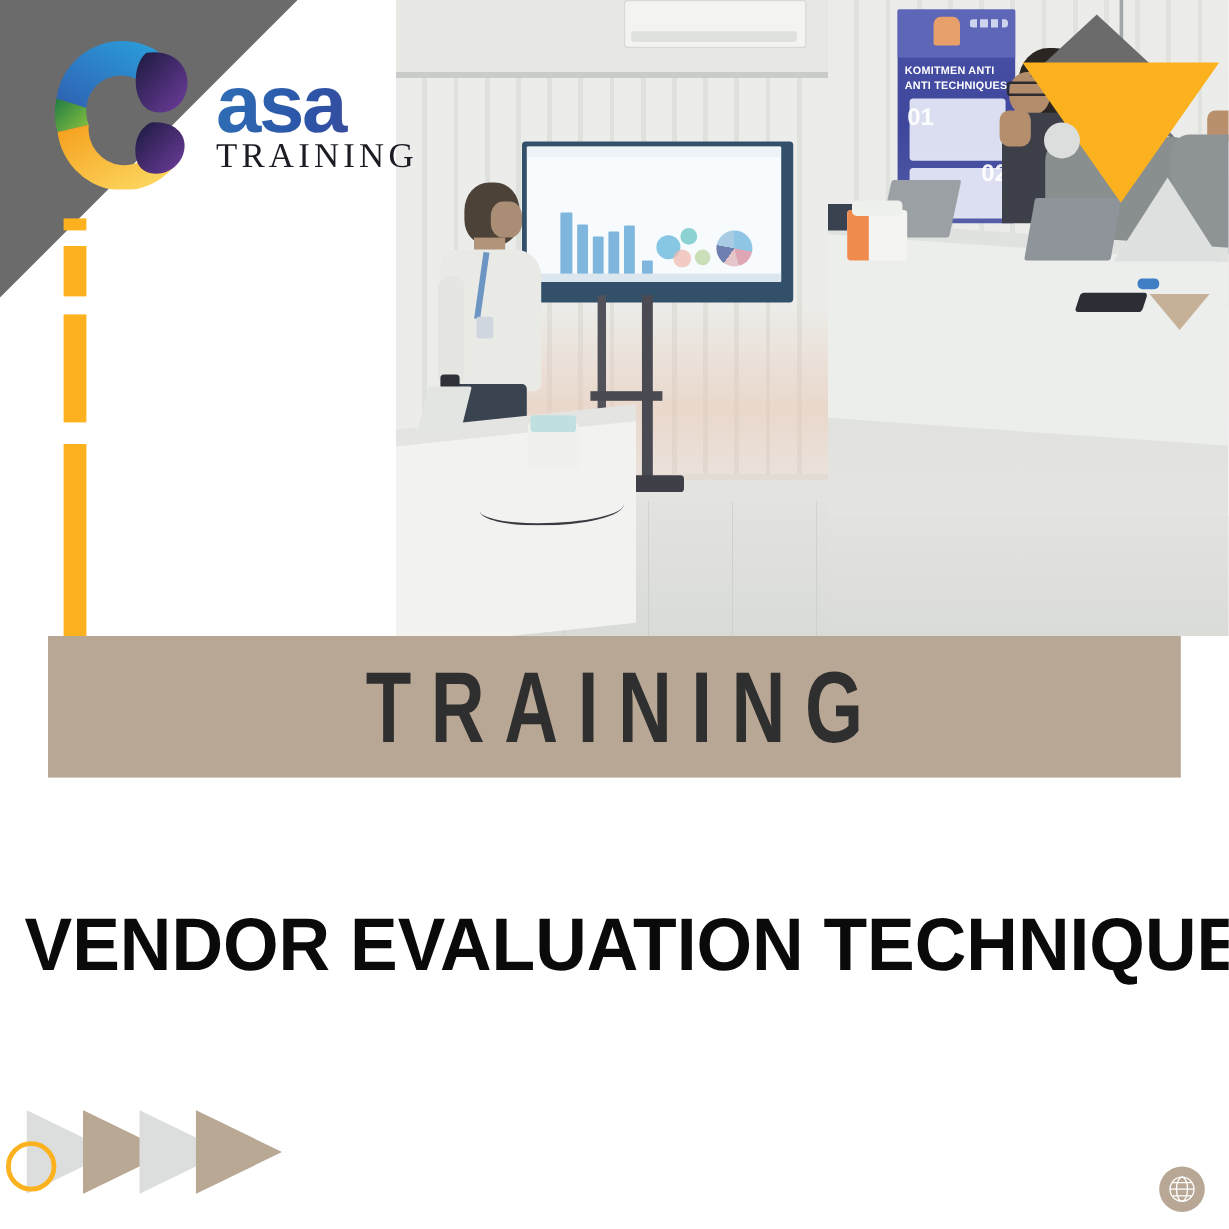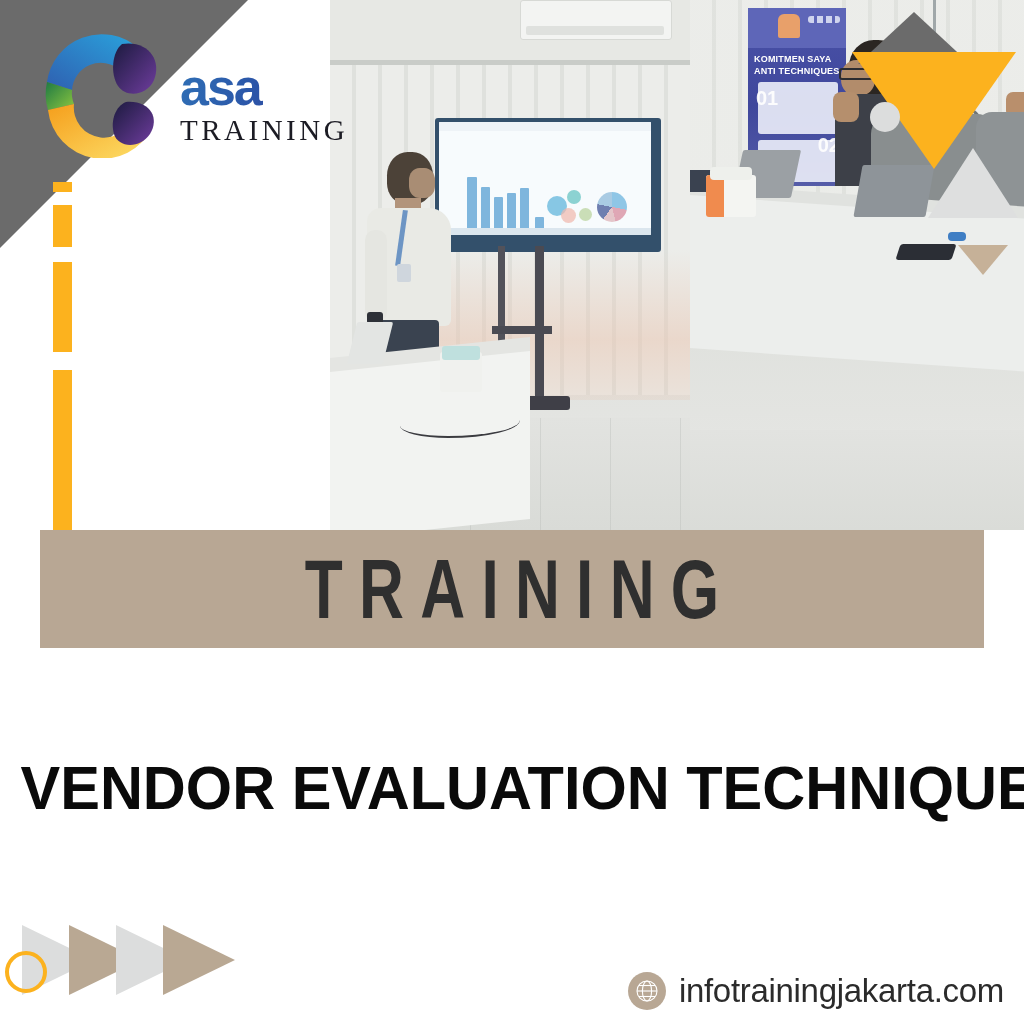--- a/index.html
+++ b/index.html
@@ -139,21 +139,21 @@
 
   
   .footer{position:absolute;right:20px;bottom:14px;display:flex;align-items:center;gap:13px;z-index:8;}
   .globe{width:38px;height:38px;border-radius:50%;background:#b8a794;position:relative;flex:0 0 auto;}
   .globe svg{position:absolute;left:7px;top:7px;}
   .site{color:#2b2b2b;font-family:"Liberation Sans",sans-serif;font-size:33px;letter-spacing:-.3px;}
 
   
   .logo{position:absolute;left:30px;top:18px;z-index:9;width:320px;height:140px;}
   .logo-text{position:absolute;left:150px;top:38px;}
-  .logo-asa{font-family:"Liberation Sans",sans-serif;font-weight:bold;font-size:52px;line-height:62px;
+  .logo-asa{font-family:"Liberation Sans",sans-serif;font-weight:bold;font-size:68px;line-height:62px;
     background:linear-gradient(100deg,#2f6fb5 0%,#2b55a8 45%,#4b3f8f 100%);
     -webkit-background-clip:text;background-clip:text;color:transparent;letter-spacing:-2px;}
   .logo-sub{font-family:"Liberation Serif",serif;font-size:29px;letter-spacing:3.5px;color:#1c1c24;margin-top:-4px;}
 </style>
 </head>
 <body>
 
 <div id="poster">
 
   <div class="corner-gray"></div>
@@ -227,21 +227,21 @@
       <div class="ph-floor" style="top:430px;"></div>
 
       <div class="hang-rod" style="left:243px;"></div>
       <div class="hang-ring"></div>
 
       <div class="banner-poster" style="left:58px;top:8px;">
         <div class="bp-head">
           <div class="bp-hand"></div>
           <div class="bp-dots"></div>
         </div>
-        <div class="bp-t1" style="top:46px;">KOMITMEN SAYA</div>
+        <div class="bp-t1" style="top:46px;">KOMITMEN ANTI</div>
         <div class="bp-t1" style="top:58px;">ANTI TECHNIQUES</div>
         <div class="bp-card" style="top:74px;height:52px;"></div>
         <div class="bp-num" style="left:8px;top:63px;margin-top:16px;">01</div>
         <div class="bp-card" style="top:132px;height:42px;"></div>
         <div class="bp-num" style="right:6px;top:126px;">02</div>
       </div>
 
       <div class="person-a" style="left:145px;top:40px;">
         <div class="pa-head"></div>
           <div class="pa-face"></div>
@@ -335,16 +335,15 @@
   <div class="footer">
     <div class="globe">
       <svg width="24" height="24" viewBox="0 0 24 24" fill="none" stroke="#ffffff" stroke-width="1.1">
         <circle cx="12" cy="12" r="10"></circle>
         <ellipse cx="12" cy="12" rx="4.6" ry="10"></ellipse>
         <line x1="2" y1="12" x2="22" y2="12"></line>
         <line x1="4" y1="6.5" x2="20" y2="6.5"></line>
         <line x1="4" y1="17.5" x2="20" y2="17.5"></line>
       </svg>
     </div>
-    <div class="site">infotrainingjakarta.com</div>
   </div>
 
 </div>
 
 </body></html>

